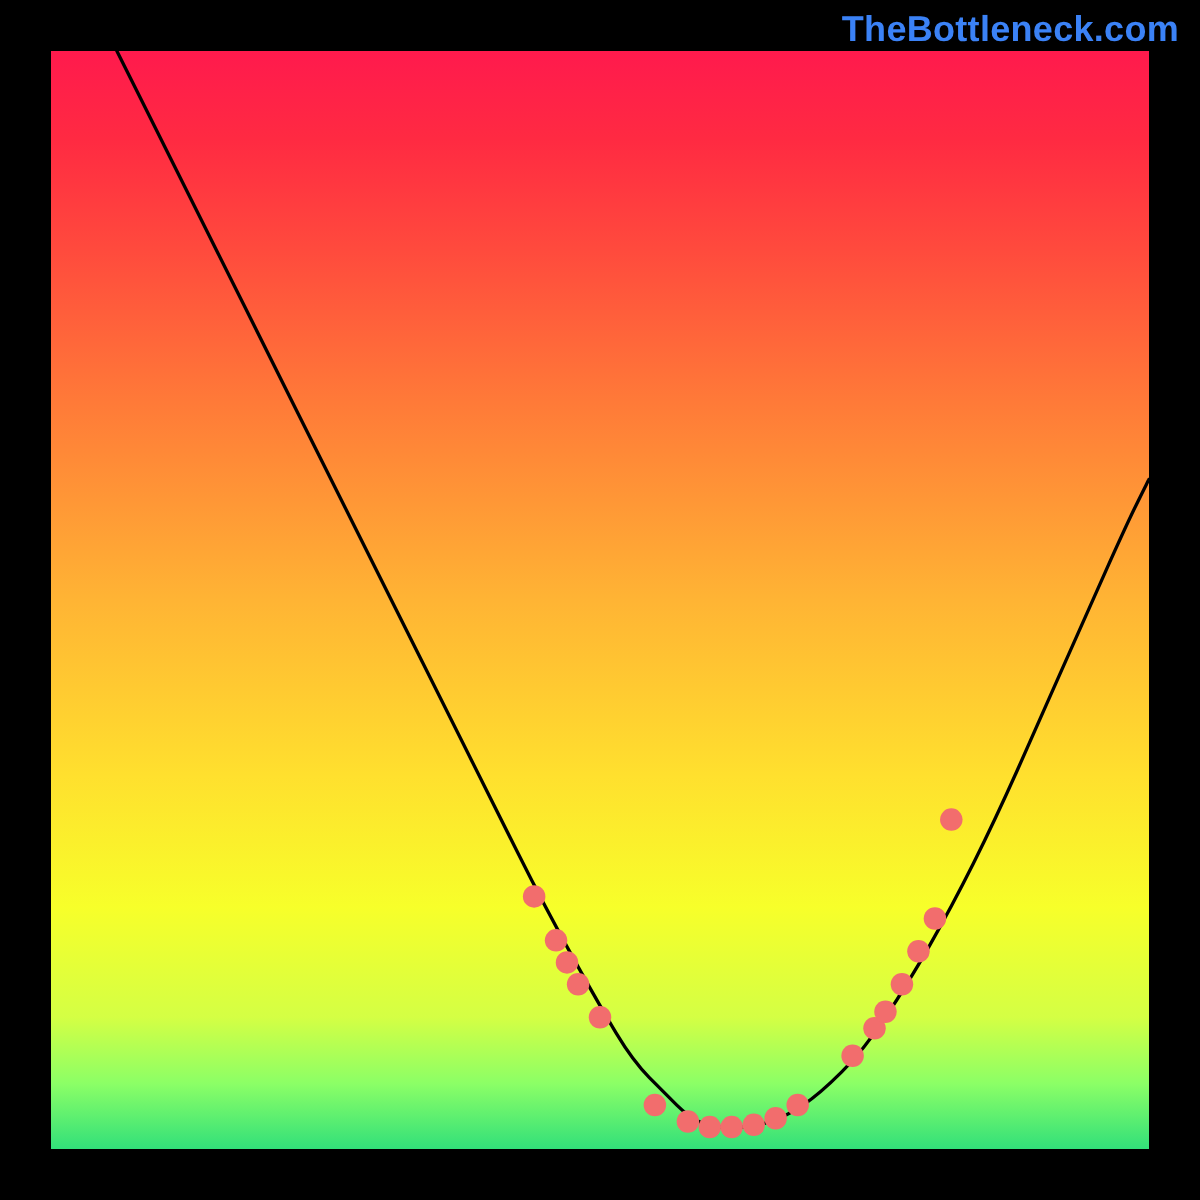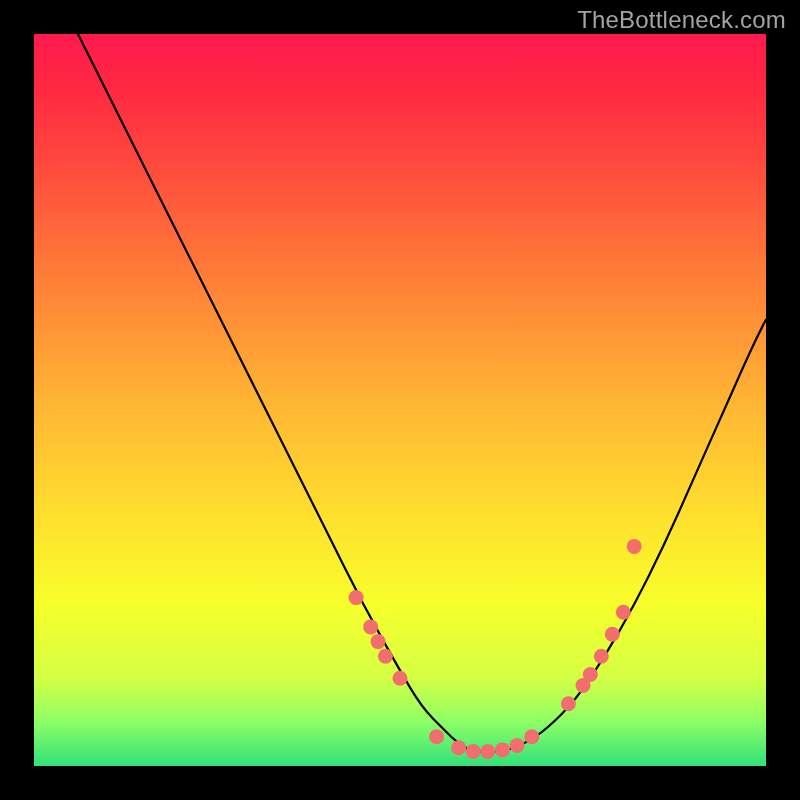--- a/index.html
+++ b/index.html
@@ -9,22 +9,22 @@
     width: 800px;
     height: 800px;
     background: #000;
   }
   .watermark {
     position: absolute;
     top: 6px;
     right: 14px;
     font-family: Arial, Helvetica, sans-serif;
     font-size: 24px;
-    font-weight: 400;
-    color: #a3a3a3;
+    font-weight: 700;
+    color: #3b82f6;
     letter-spacing: 0.2px;
     user-select: none;
   }
   .plot-area {
     position: absolute;
     left: 34px;
     top: 34px;
     width: 732px;   
     height: 732px;
     overflow: hidden;

